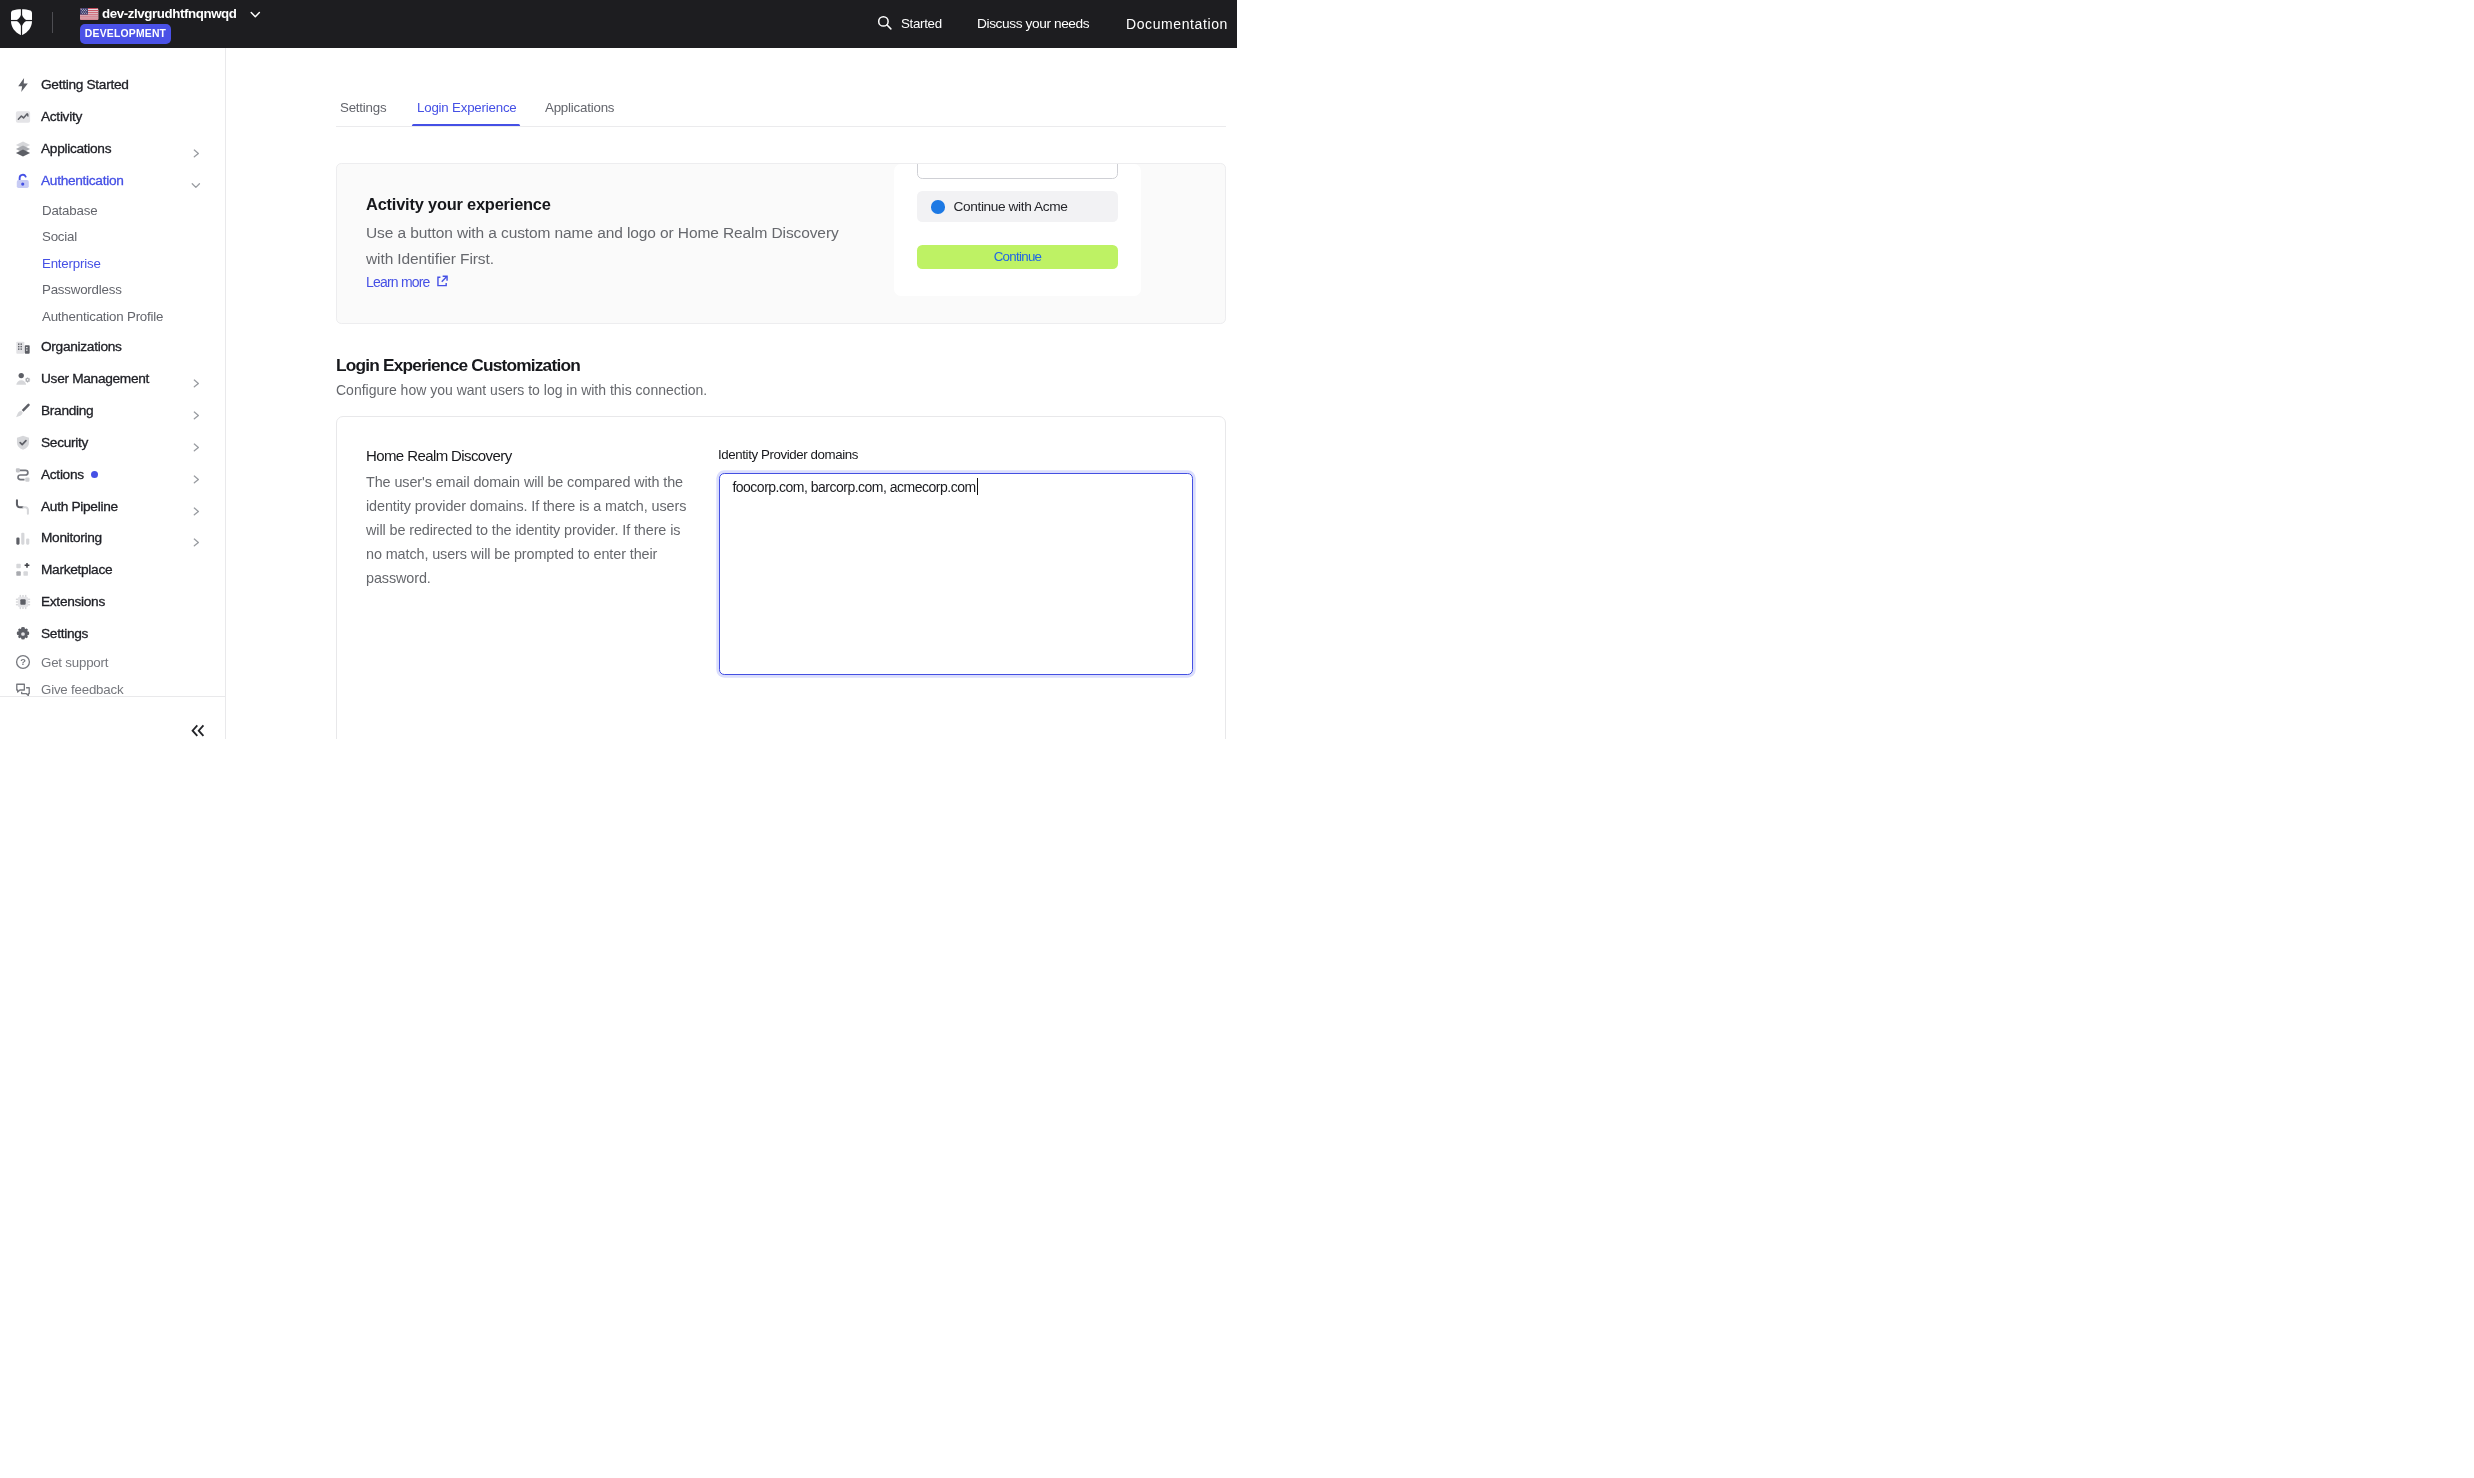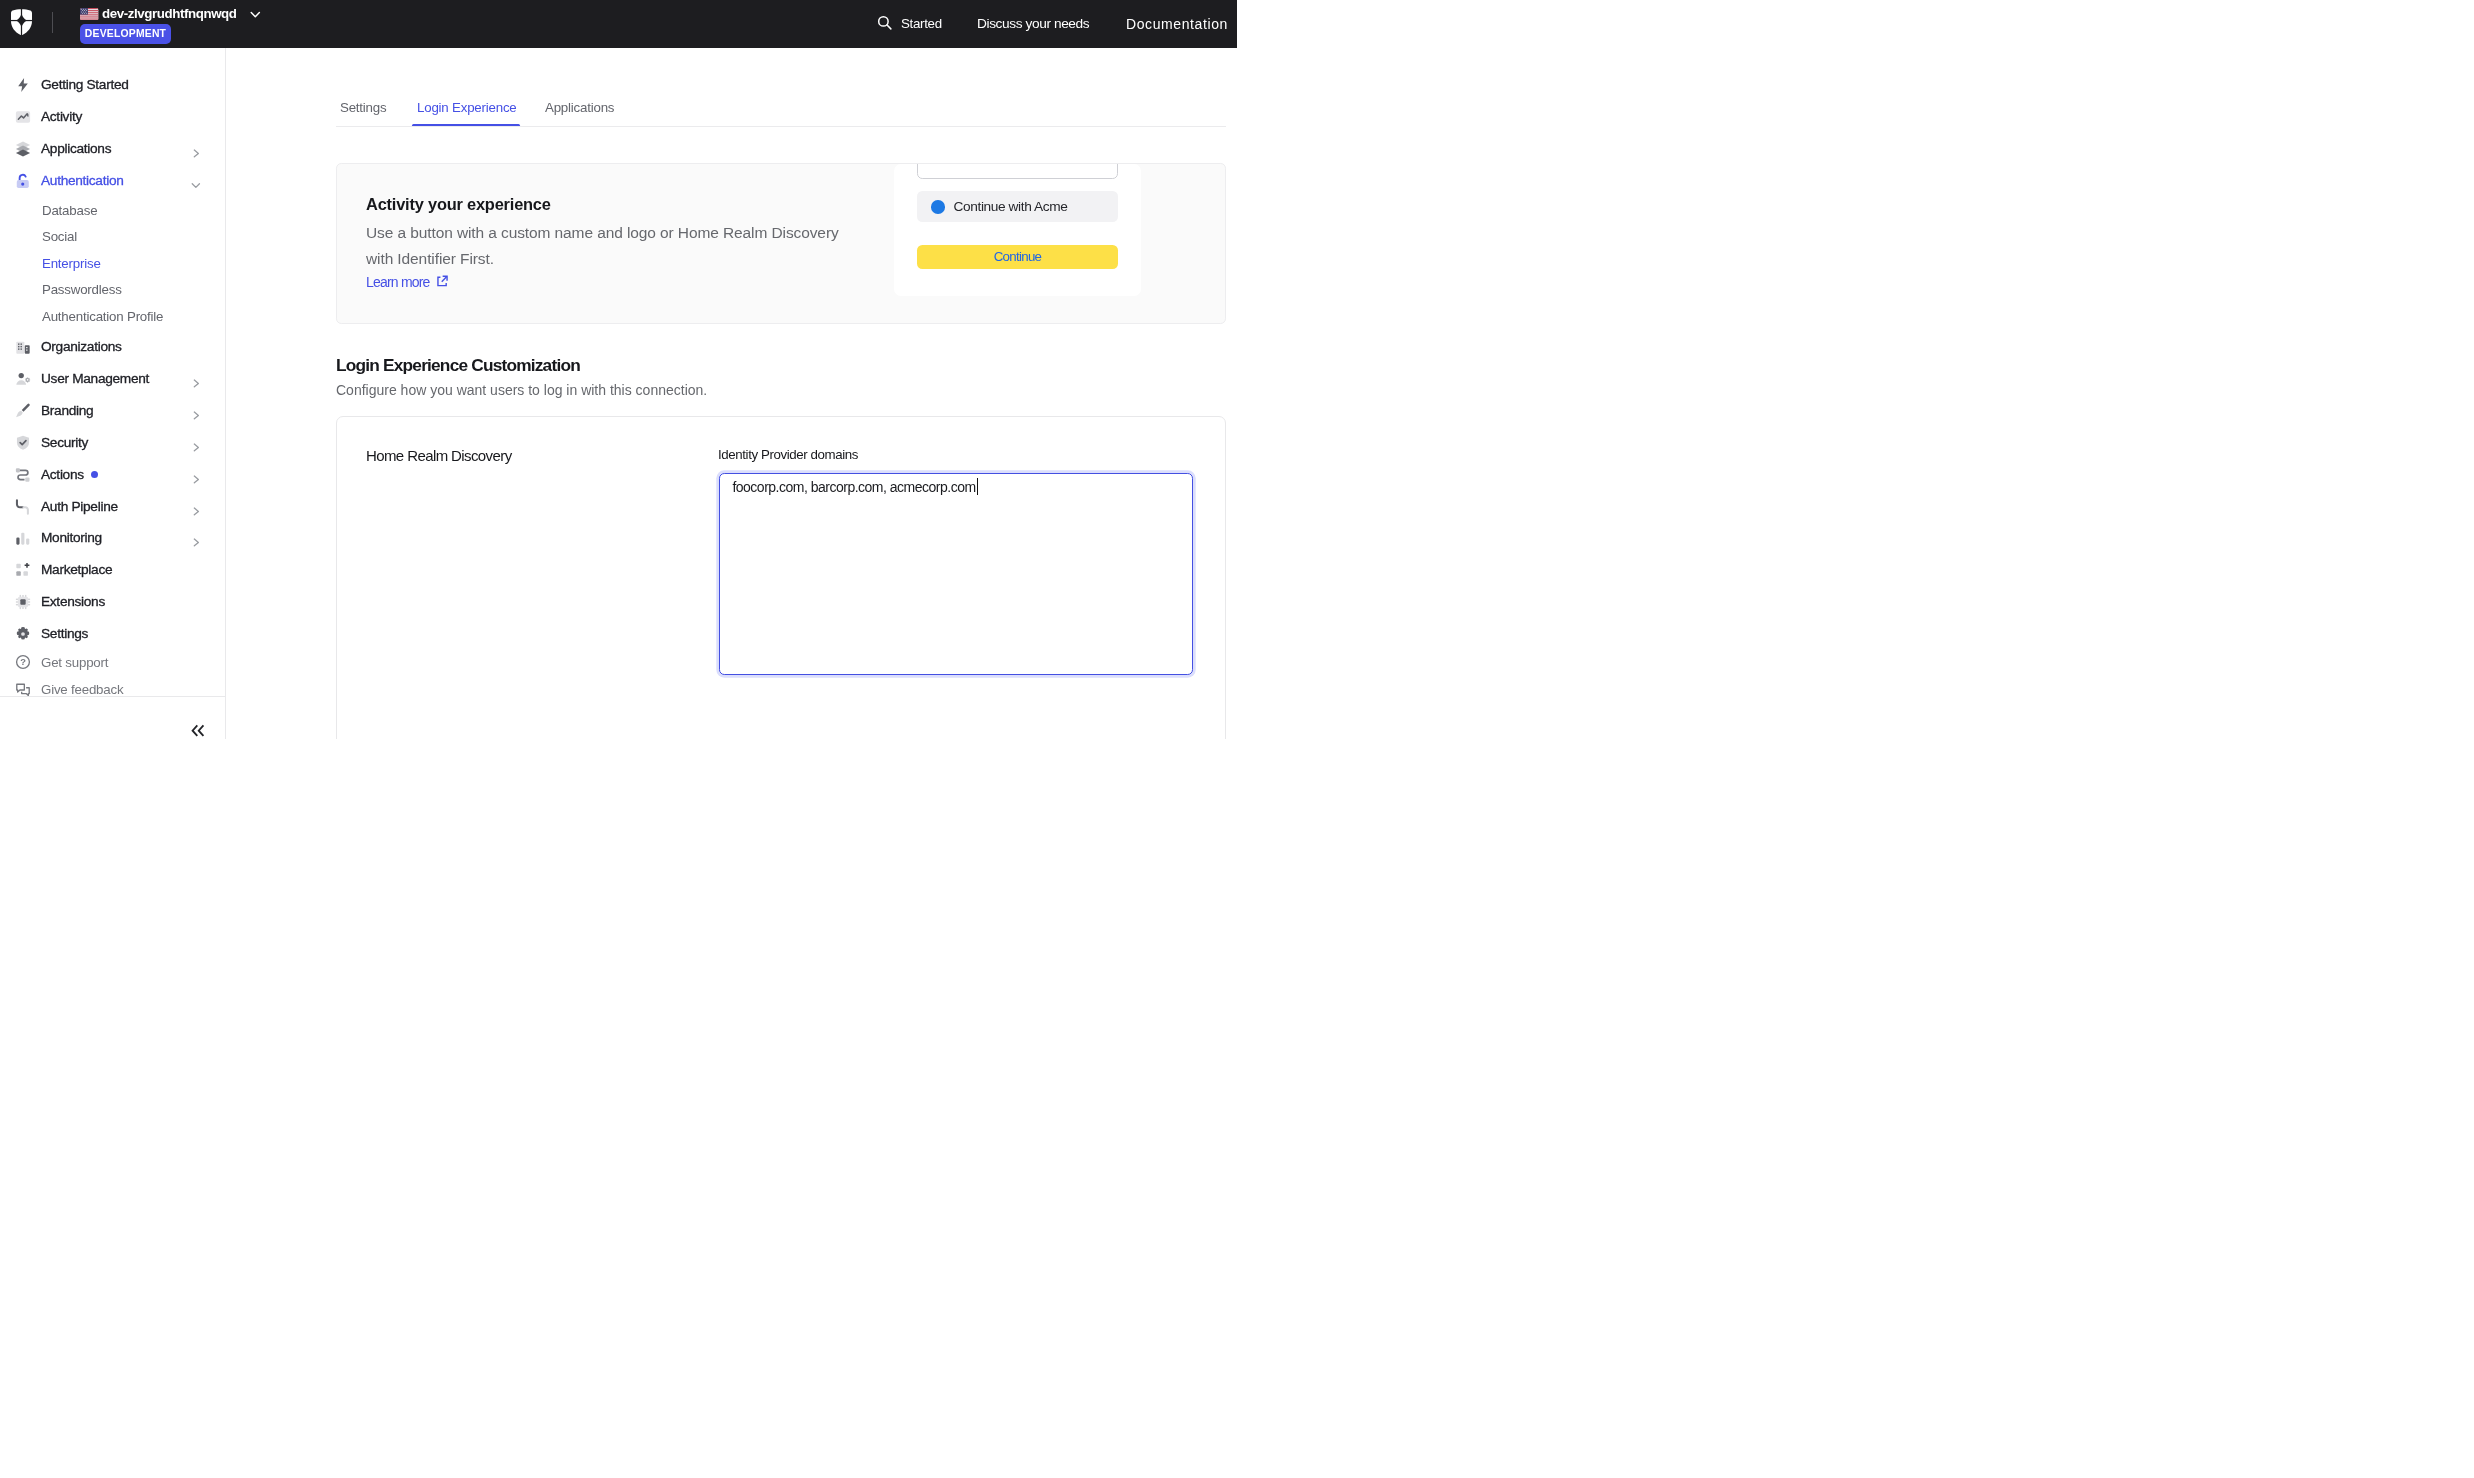--- a/index.html
+++ b/index.html
@@ -289,25 +289,26 @@
       <path d="M5 2.5 H2.2 V12 H11.5 V9" fill="none" stroke="#4550e5" stroke-width="1.6"></path>
       <path d="M7.5 1.5 H12.5 V6.5" fill="none" stroke="#4550e5" stroke-width="1.6"></path>
       <line x1="12.2" y1="1.8" x2="6.5" y2="7.5" stroke="#4550e5" stroke-width="1.6"></line>
     </svg>
   <div class="abs" style="left:557px;top:0;width:247px;height:132px;background:#fff;border-radius:7px">
     <div class="abs" style="left:23px;top:-18.6px;width:201px;height:34px;border:0.9px solid #cfd0d5;border-radius:5.3px"></div>
     <div class="abs" style="left:23px;top:27.4px;width:201px;height:31px;background:#f2f2f4;border-radius:5.3px">
       <div class="abs" style="left:14px;top:8.9px;width:13.6px;height:13.6px;border-radius:50%;background:#1d79e4"></div>
       <div class="abs" style="left:0;top:8px;width:201px;text-align:center;font-size:13.7px;letter-spacing:-0.4px;color:#26272c;transform:translateX(-7px)">Continue with Acme</div>
     </div>
-    <div class="abs" style="left:23px;top:81px;width:201px;height:24px;background:#fde047;border-radius:5.3px;text-align:center;font-size:13.3px;letter-spacing:-0.7px;color:#2067e4;line-height:24px">Continue</div>
+    <div class="abs" style="left:23px;top:81px;width:201px;height:24px;background:#bef264;border-radius:5.3px;text-align:center;font-size:13.3px;letter-spacing:-0.7px;color:#2067e4;line-height:24px">Continue</div>
   </div>
 </div>
 
 <div class="abs" style="left:336px;top:355px;font-size:17.3px;font-weight:700;letter-spacing:-0.8px;color:#17181c">Login Experience Customization</div>
 <div class="abs" style="left:336px;top:382px;font-size:14px;color:#66686d">Configure how you want users to log in with this connection.</div>
 
 <div class="abs" style="left:336px;top:416px;width:890px;height:336px;background:#fff;border:0.9px solid #e8e8ea;border-radius:7px">
   <div class="abs" style="left:29px;top:30px;font-size:15px;font-weight:400;letter-spacing:-0.6px;color:#17181c">Home Realm Discovery</div>
+  <div class="abs" style="left:29px;top:53px;font-size:14.4px;letter-spacing:-0.1px;line-height:24px;color:#66686d">The user's email domain will be compared with the<br>identity provider domains. If there is a match, users<br>will be redirected to the identity provider. If there is<br>no match, users will be prompted to enter their<br>password.</div>
   <div class="abs" style="left:381px;top:30px;font-size:13.3px;font-weight:400;letter-spacing:-0.4px;color:#17181c">Identity Provider domains</div>
   <div class="abs" style="left:382px;top:56px;width:474px;height:202px;background:#fff;border:1.8px solid #4450e2;border-radius:5.3px;box-shadow:0 0 0 2.7px rgba(90,103,240,.22);padding:4px 12.4px 7px 12.4px;font-size:14px;letter-spacing:-0.5px;color:#1a1b1f">foocorp.com, barcorp.com, acmecorp.com<span style="display:inline-block;width:1.3px;height:17px;background:#111;vertical-align:-3.5px;margin-left:0.9px"></span></div>
 </div>
 
 
 </body></html>

